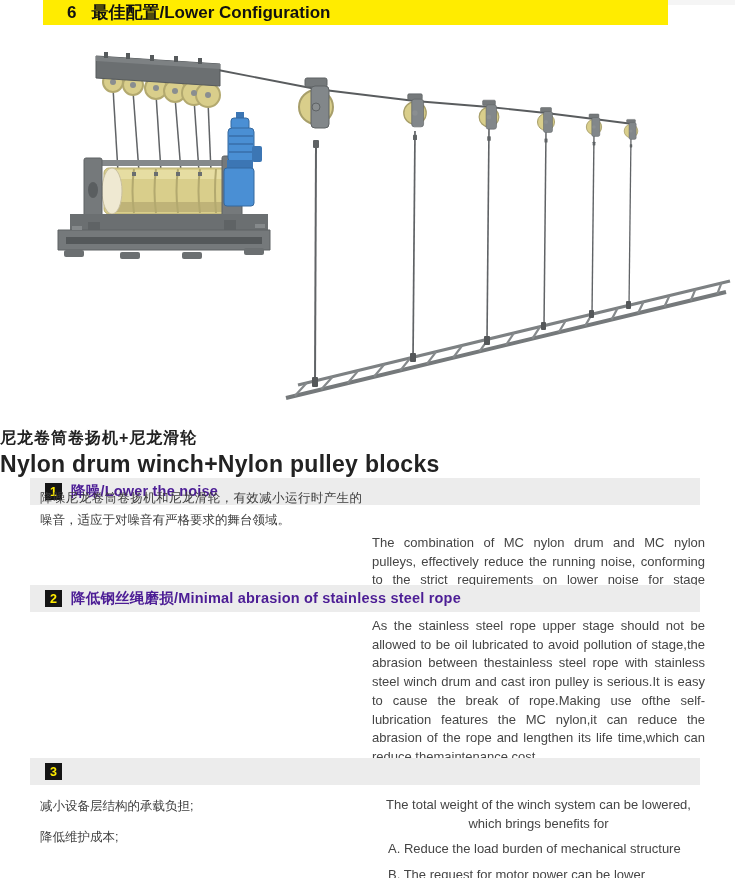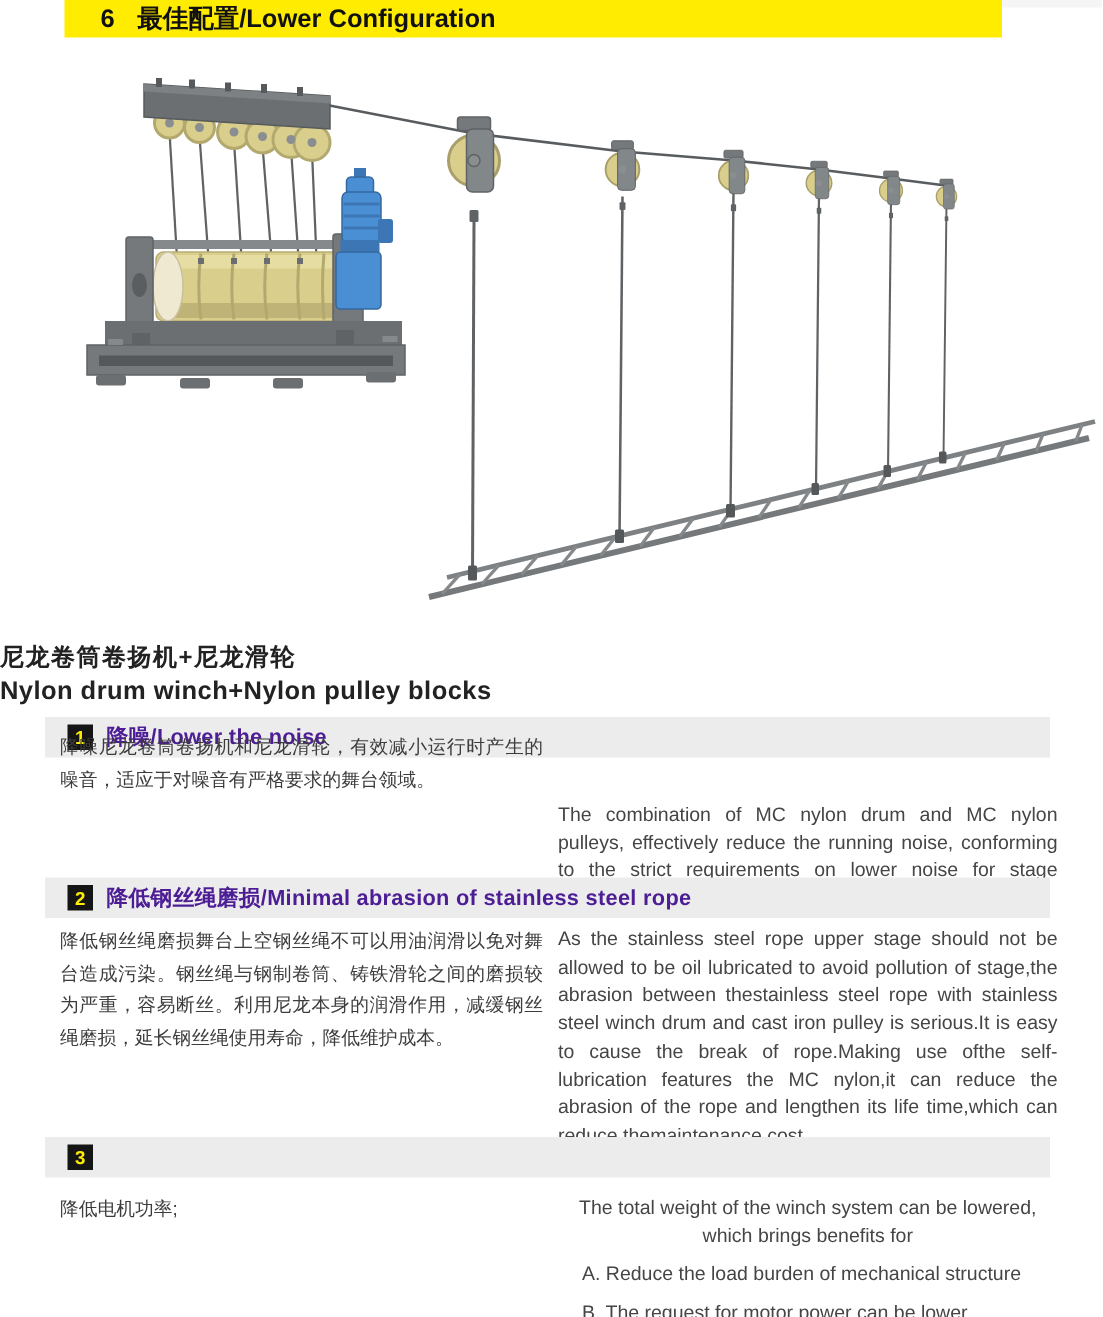--- a/index.html
+++ b/index.html
@@ -9,21 +9,21 @@
   }
   .top-strip{position:absolute;left:668px;top:0;width:67px;height:5px;background:#f5f5f5;}
   .header-bar{
     position:absolute;left:43px;top:0;width:625px;height:25px;background:#ffec00;
     display:flex;align-items:center;font-weight:bold;font-size:17px;color:#111;
   }
   .header-bar .num{margin-left:24px;margin-right:15px;}
   .illustration{position:absolute;left:0;top:26px;width:735px;height:400px;}
   .caption{position:absolute;left:0;top:428px;width:735px;font-weight:bold;color:#222;}
   .caption .cn{font-size:16px;letter-spacing:1px;}
-  .caption .en{font-size:17px;margin-top:2px;letter-spacing:.3px;}
+  .caption .en{font-size:23px;margin-top:2px;letter-spacing:.3px;}
   .sec-bar{
     position:absolute;left:30px;width:670px;height:27px;background:#ececec;
     display:flex;align-items:center;
   }
   .sec-bar .badge{
     width:17px;height:17px;background:#151515;color:#ffec00;font-size:12.5px;font-weight:bold;
     display:flex;align-items:center;justify-content:center;margin-left:15px;margin-right:9px;
   }
   .sec-bar .title{font-size:14.5px;font-weight:bold;color:#4c1d95;letter-spacing:.2px;}
   .col-cn{
@@ -224,28 +224,28 @@
     <span class="badge">1</span>
     <span class="title">降噪/Lower the noise</span>
   </div>
   <div class="col-cn" id="s1cn">降噪尼龙卷筒卷扬机和尼龙滑轮，有效减小运行时产生的噪音，适应于对噪音有严格要求的舞台领域。</div>
   <div class="col-en" id="s1en">The combination of MC nylon drum and MC nylon pulleys, effectively reduce the running noise, conforming to the strict requirements on lower noise for stage application.</div>
 
   <div class="sec-bar" id="s2bar">
     <span class="badge">2</span>
     <span class="title">降低钢丝绳磨损/Minimal abrasion of stainless steel rope</span>
   </div>
-  <div class="col-cn" id="s2cn">降低钢丝绳磨损舞台上空钢丝绳不可以用油润滑以免对舞台造成污染。钢丝绳与钢制卷筒、铸铁滑轮之间的磨损较为严重，容易断丝。利用尼龙本身的润滑作用，减缓钢丝绳磨损，延长钢丝绳使用寿命，降低维护成本。</div>
   <div class="col-en" id="s2en">As the stainless steel rope upper stage should not be allowed to be oil lubricated to avoid pollution of stage,the abrasion between thestainless steel rope with stainless steel winch drum and cast iron pulley is serious.It is easy to cause the break of rope.Making use ofthe self-lubrication features the MC nylon,it can reduce the abrasion of the rope and lengthen its life time,which can reduce themaintenance cost.</div>
 
   <div class="sec-bar" id="s3bar">
     <span class="badge">3</span>
   </div>
   <div class="col-cn" id="s3cn">
-    <div class="cn-line">降低电机功率;</div>
+    <div class="cn-line">减小设备层结构的承载负担;</div>
+    <div class="cn-line">降低维护成本;</div>
 
   </div>
   <div class="col-en" id="s3en">
     <div class="en-intro">The total weight of the winch system can be lowered, which brings benefits for</div>
     <div class="en-item">A. Reduce the load burden of mechanical structure</div>
     <div class="en-item">B. The request for motor power can be lower</div>
   </div>
 
 </div>
 

